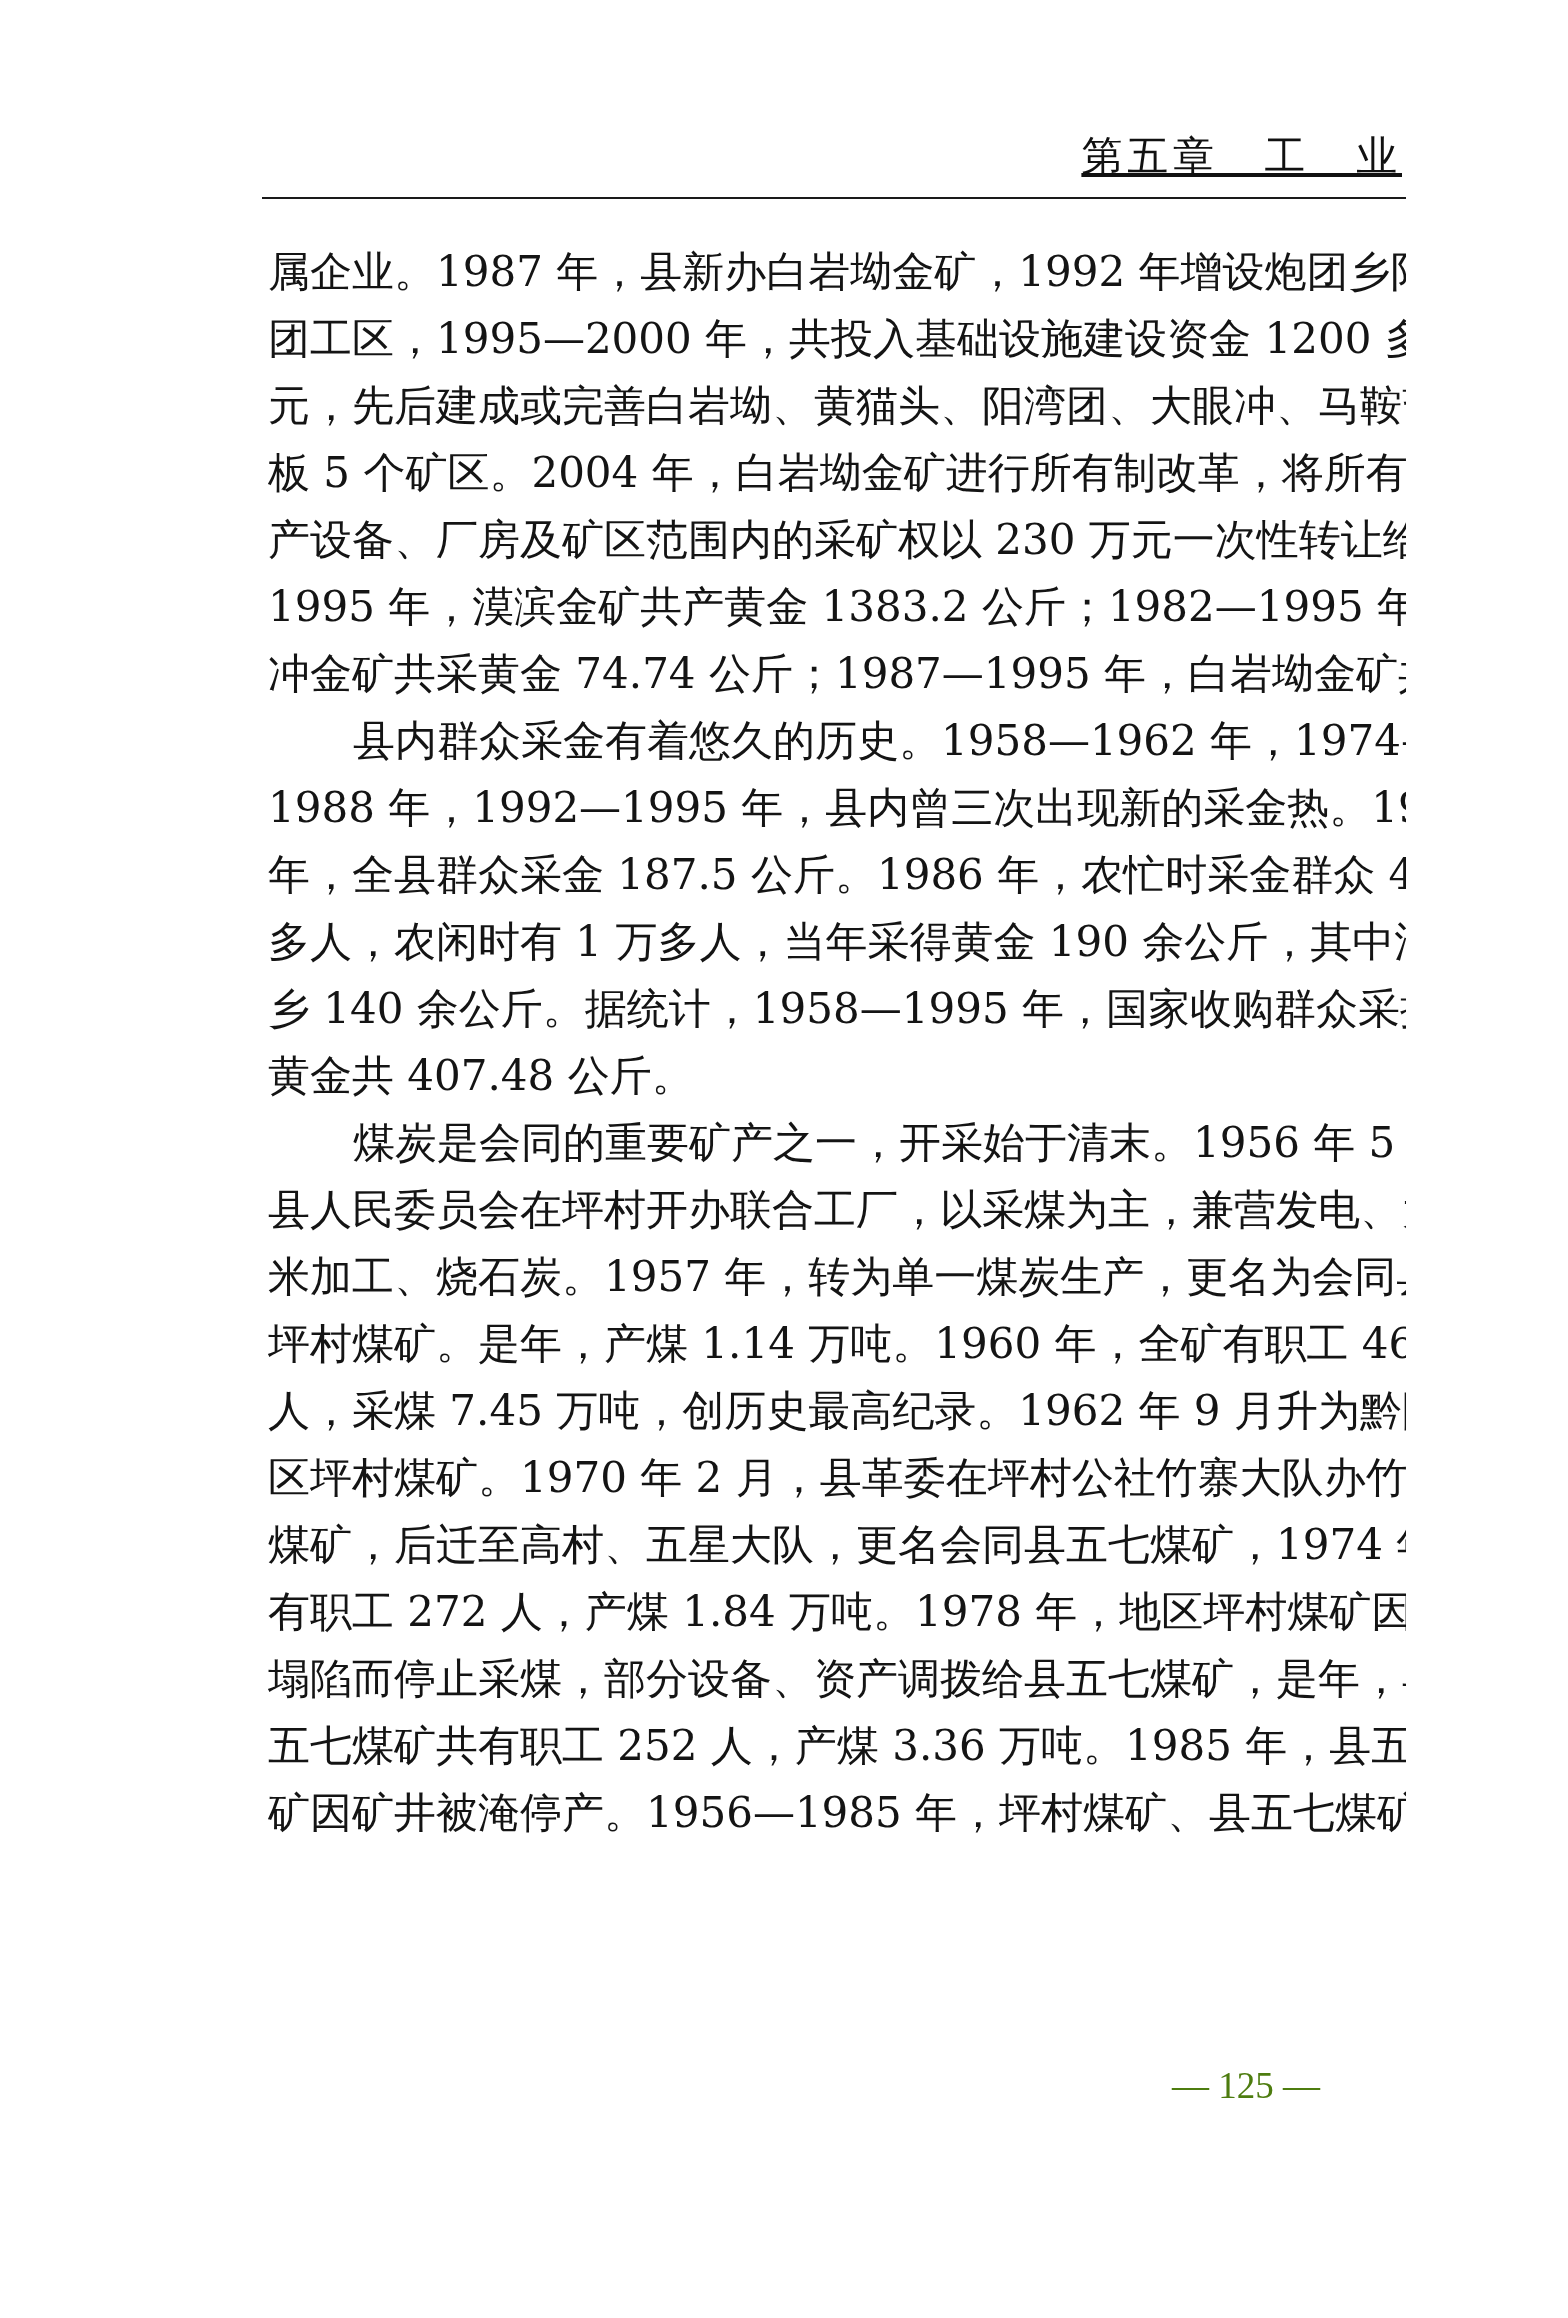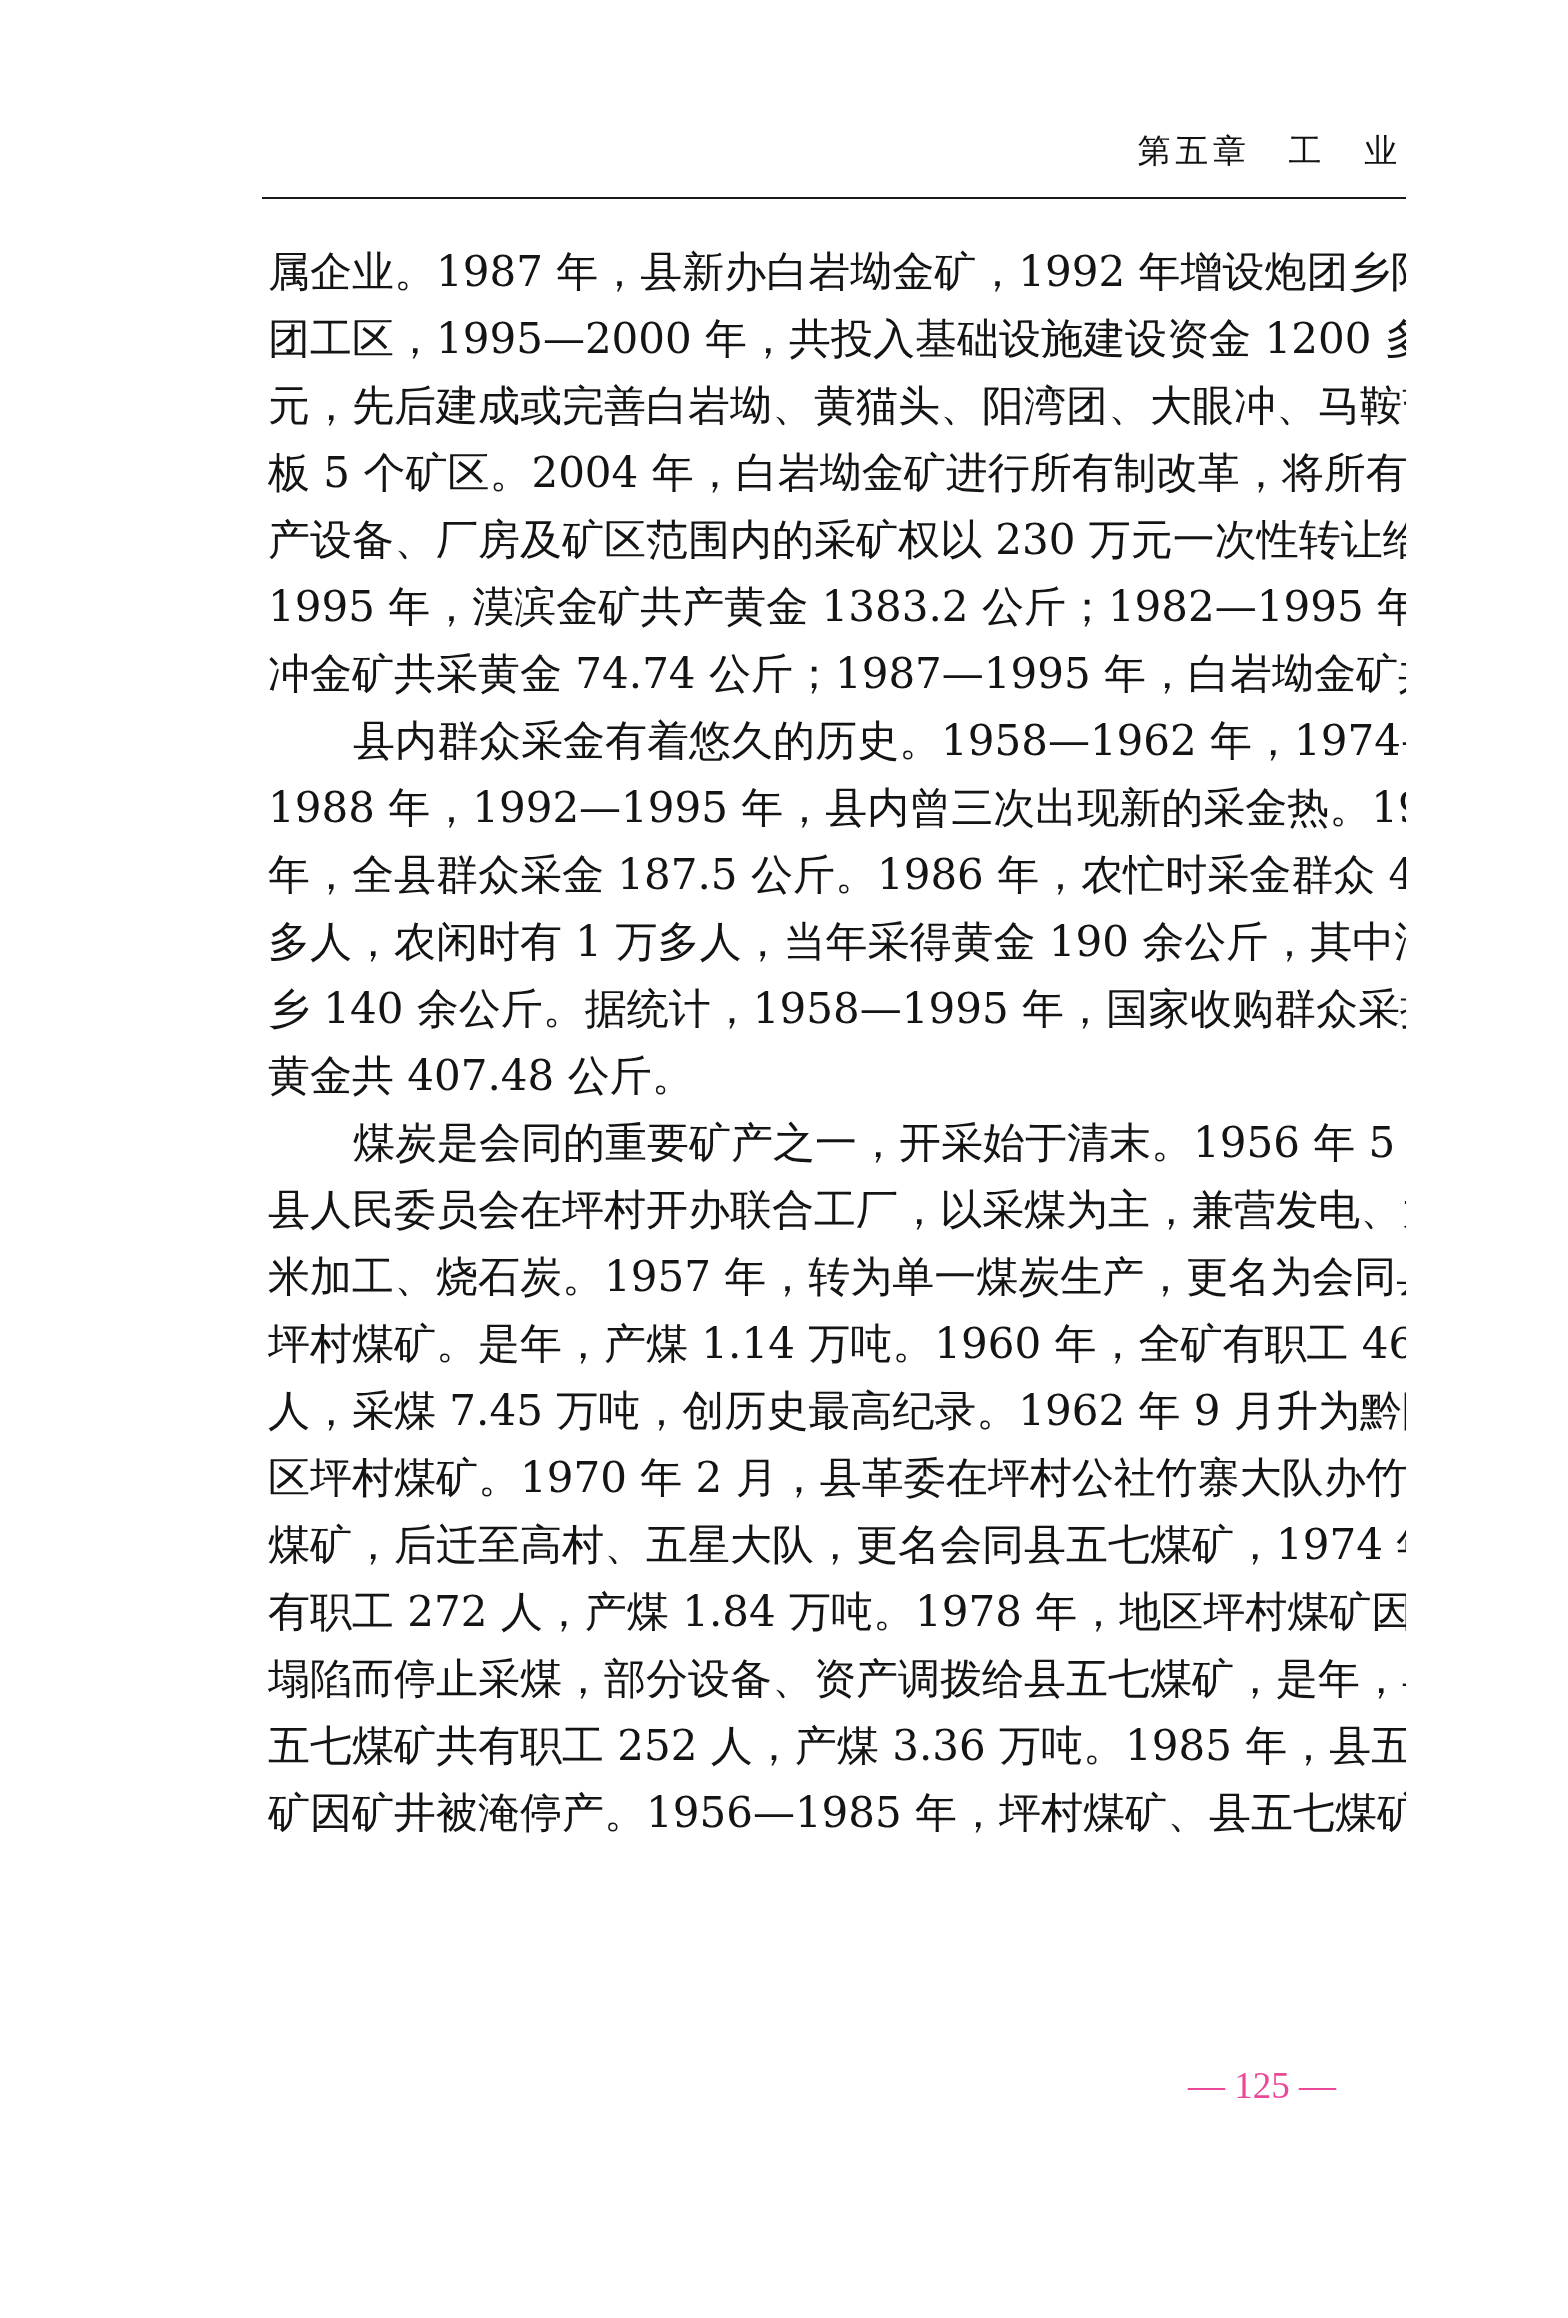--- a/index.html
+++ b/index.html
@@ -1,39 +1,39 @@
 <!DOCTYPE html>
 <html style="font-size:7.7px"><head>
 <meta charset="utf-8">
 <style>
   html, body { margin: 0; padding: 0; background: #ffffff; }
   body { width: 1568px; height: 2319px; position: relative; overflow: hidden; }
   .page { position: absolute; left: 0; top: 0; width: 1568px; height: 2319px; background: #ffffff; }
   .running-head {
     position: absolute; right: 166px; top: 129px;
     font-family: "DejaVu Serif", "Liberation Serif", serif;
-    font-size: 33px; color: #111; letter-spacing: 4.8px; white-space: pre;
+    font-size: 41px; color: #111; letter-spacing: 4.8px; white-space: pre; text-decoration: underline;
   }
   .head-rule {
     position: absolute; left: 262px; top: 197px; width: 1144px; height: 2.4px; background: #1a1a1a;
   }
   .body-text {
     position: absolute; left: 268px; top: 238px; width: 1138px;
     font-family: "DejaVu Serif", "Liberation Serif", serif;
     font-size: 42px; line-height: 67px; color: #141414;
     text-align: justify;
   }
   .line { display: block; height: 67px; white-space: nowrap; text-align-last: justify; text-align: justify; overflow: hidden; }
   .line.last { text-align-last: left; }
   .line.indent { padding-left: 85px; }
   .section-heading { font-weight: bold; padding-left: 85px; text-align-last: left; letter-spacing: 2.9px; }
   .page-number {
     position: absolute; left: 1172px; top: 2064px; width: 144px; text-align: center;
     font-family: "Liberation Serif", "DejaVu Serif", serif;
-    font-size: 37px; color: #ec4899; white-space: pre; margin-left: 16px;
+    font-size: 37px; color: #4d7c0f; white-space: pre;
   }
 </style>
 </head>
 <body>
 
 <div class="page">
 
   <div class="running-head">第五章　工　业</div>
   <div class="head-rule"></div>
 

